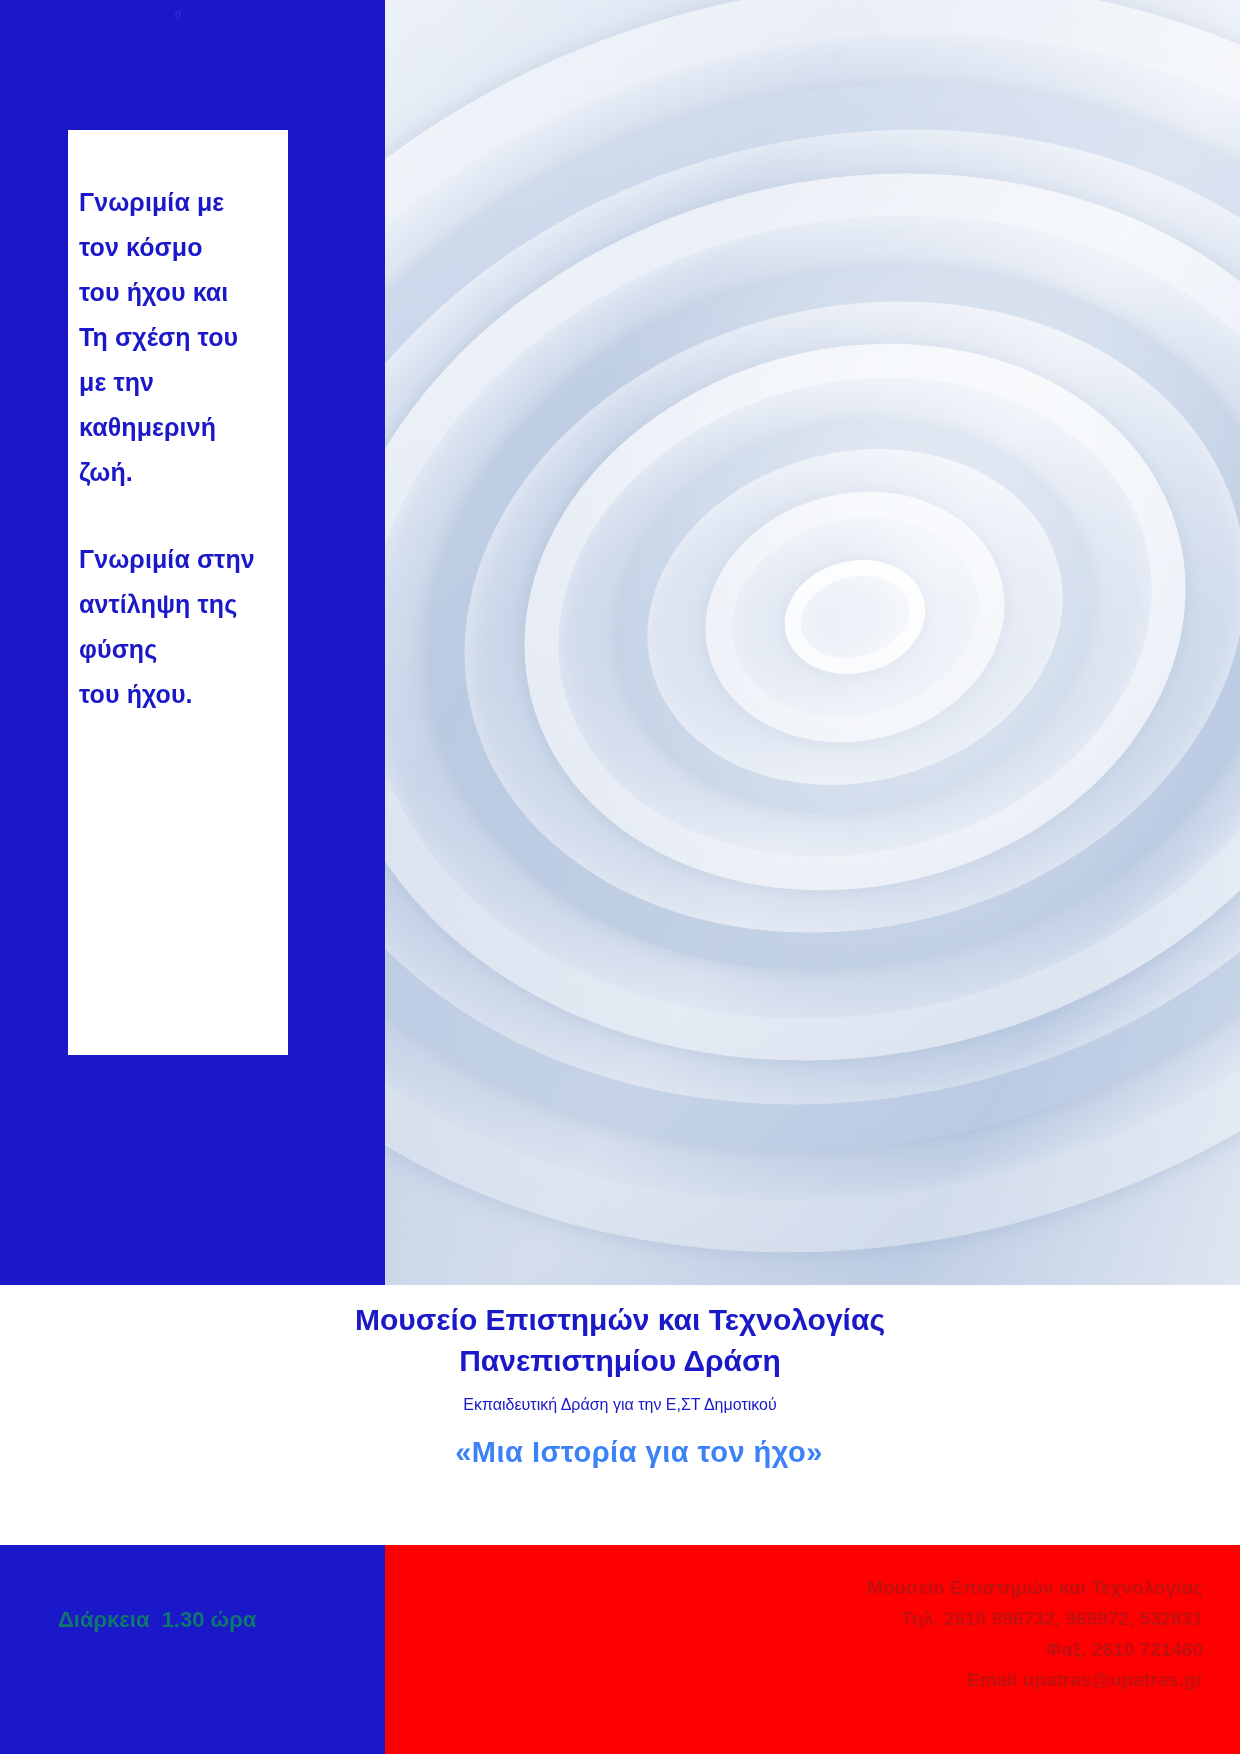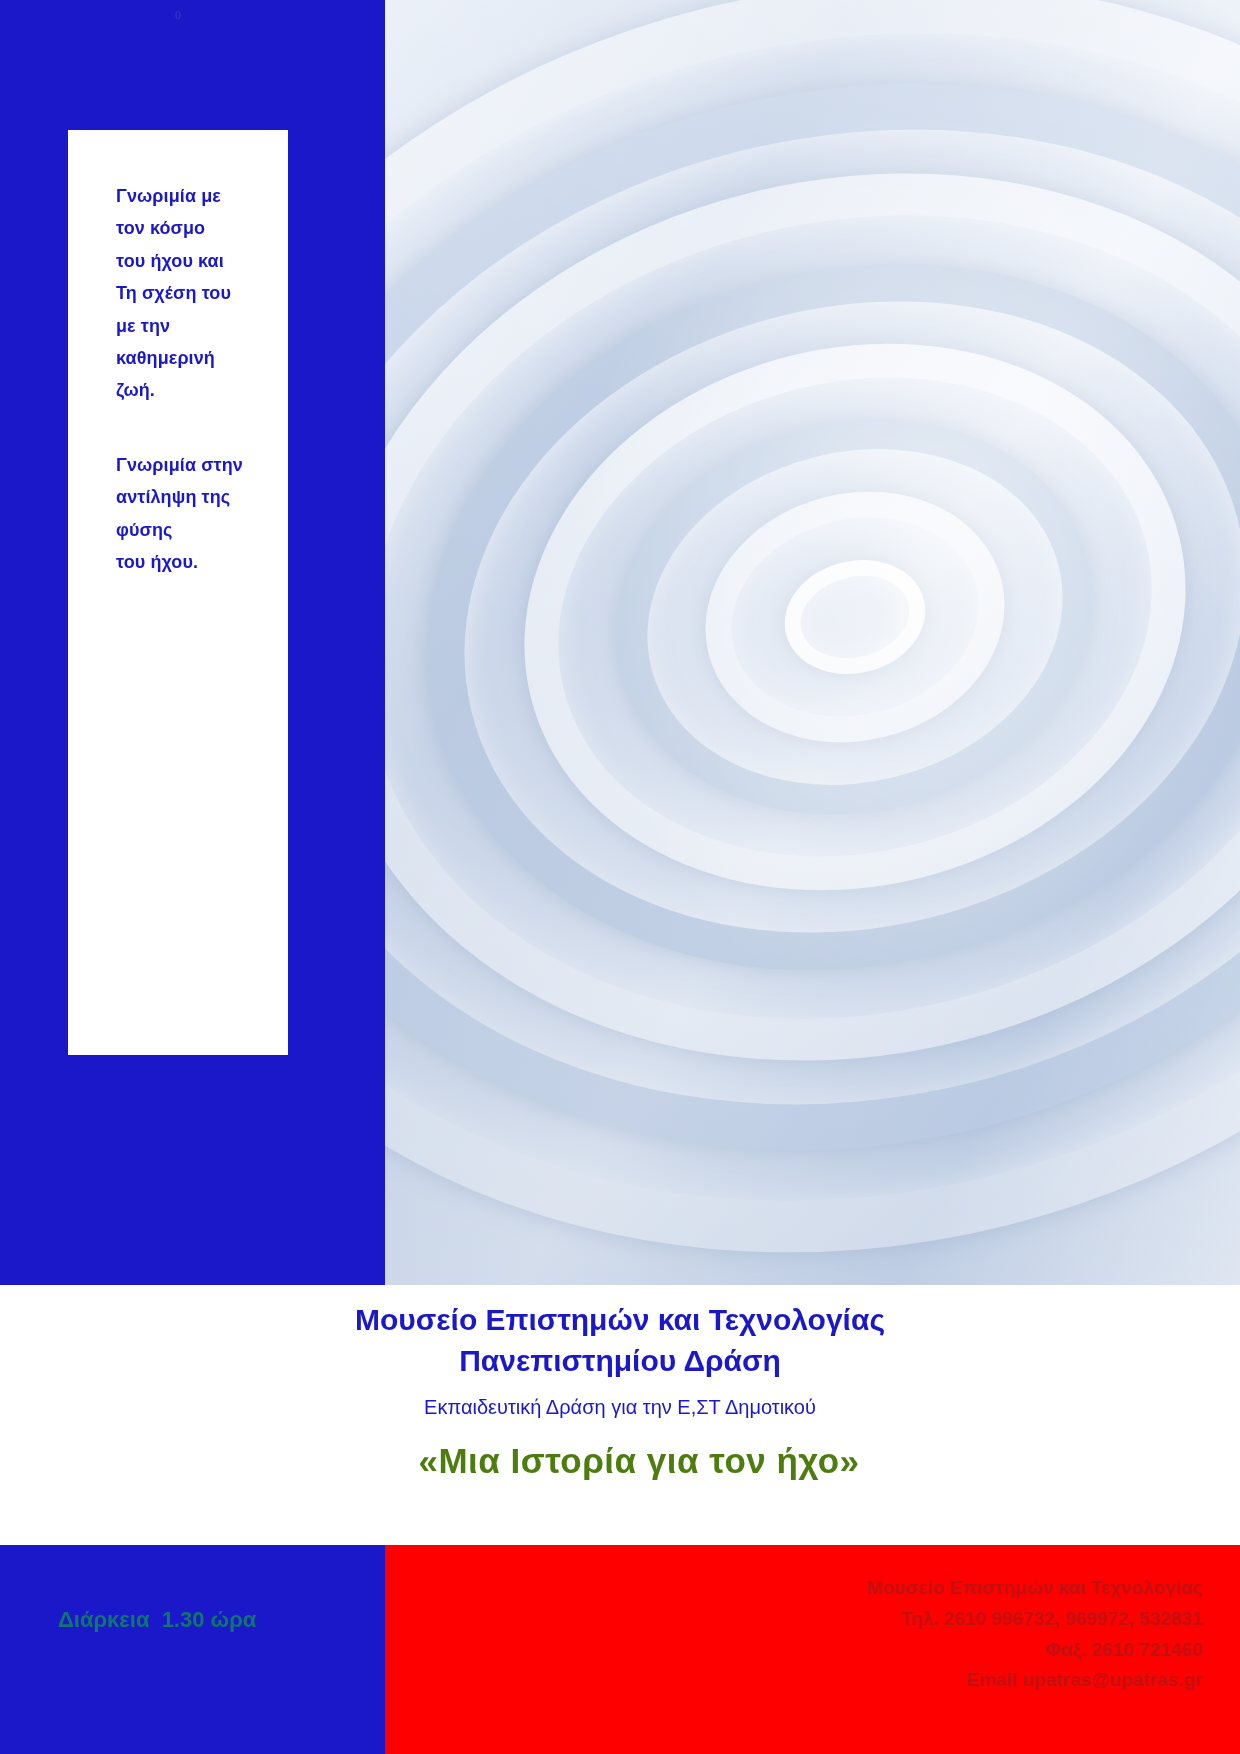--- a/index.html
+++ b/index.html
@@ -82,25 +82,24 @@
     top: 130px;
     width: 220px;
     height: 925px;
     background: #ffffff;
     box-sizing: border-box;
     padding: 50px 0 0 11px;
   }
   .intro-block {
     color: #1a18c8;
     font-weight: bold;
-    font-size: 18px;
+    font-size: 25px;
     line-height: 1.80;
     white-space: pre-line;
     letter-spacing: 0.1px;
-    margin-left: 37px;
   }
   .intro-gap-a { height: 42px; }
   .intro-gap-b { height: 76px; }
 
   .band-mark {
     position: absolute;
     left: 175px;
     top: 8px;
     color: #3a38d0;
     font-size: 12px;
@@ -119,27 +118,27 @@
   .museum-title {
     margin-top: 14px;
     color: #1a18c8;
     font-weight: bold;
     font-size: 30px;
     line-height: 1.38;
   }
   .subtitle {
     margin-top: 14px;
     color: #1a18c8;
-    font-size: 20px;
+    font-size: 16px;
   }
   .main-title {
     margin-top: 22px;
-    color: #4d7c0f;
-    font-weight: bold;
-    font-size: 35px;
+    color: #3b82f6;
+    font-weight: bold;
+    font-size: 29px;
     letter-spacing: 0.5px;
     margin-left: 38px;
   }
 
   
   .footer {
     position: absolute;
     left: 0;
     top: 1545px;
     width: 1240px;

